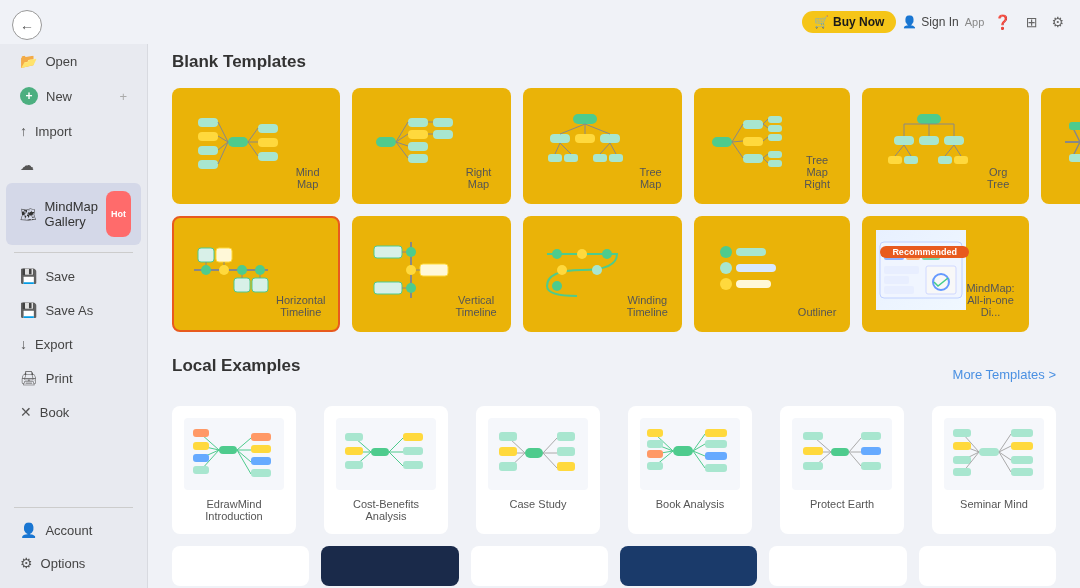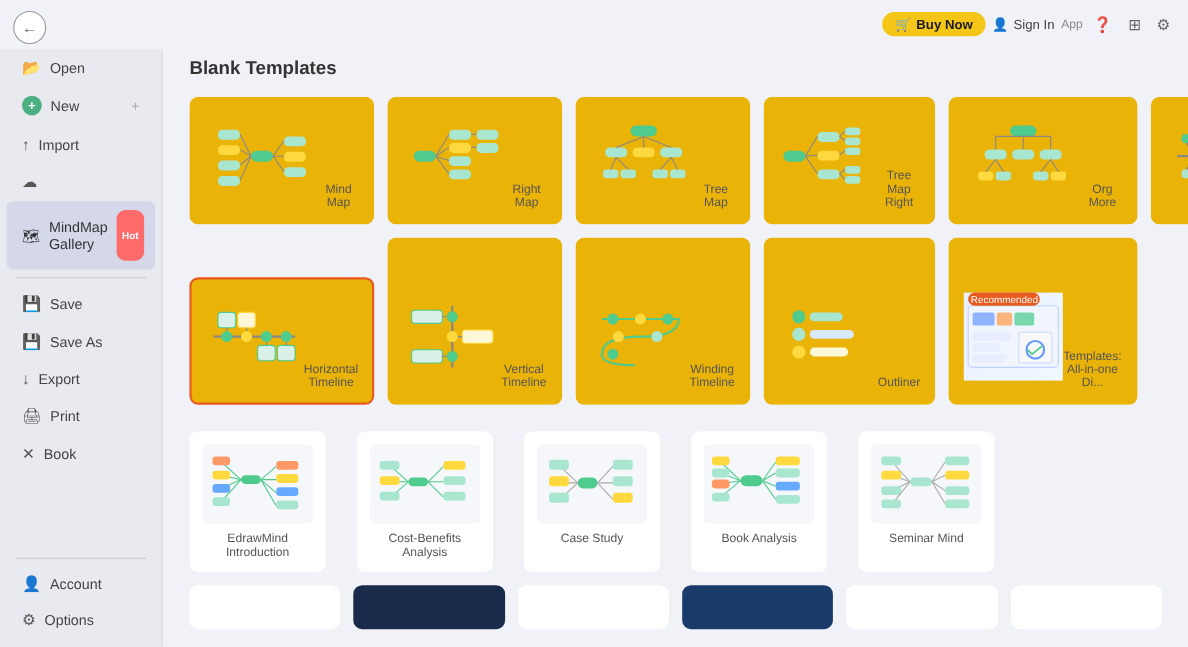--- a/index.html
+++ b/index.html
@@ -186,21 +186,21 @@
       background: #eab308;
       border-radius: 8px;
       padding: 12px;
       display: flex;
       flex-direction: row;
       align-items: flex-end;
       cursor: pointer;
       border: 2px solid transparent;
       transition: border-color 0.15s;
     }
-    .template-card.selected { border-color: #e85a1e; border-width: 2.5px; margin-top: 36px; }
+    .template-card.selected { border-color: #e85a1e; border-width: 2.5px; }
 
     .template-preview {
       width: 100%;
       height: 80px;
       display: flex;
       align-items: center;
       justify-content: center;
       margin-bottom: 8px;
     }
     .template-label {
@@ -254,28 +254,28 @@
       overflow: hidden;
     }
     .example-label {
       font-size: 11px;
       color: #555;
       text-align: center;
     }
 
     .recommended-badge {
       position: absolute;
-      top: 0;
+      top: 16px;
       left: 4px;
       background: #e85a1e;
       color: white;
       font-size: 9px;
-      padding: 1px 2px;
+      padding: 1px 12px;
       border-radius: 8px;
-      font-weight: normal;
+      font-weight: bold;
     }
     .edrawmax-card { position: relative; }
     .edrawmax-preview {
       background: linear-gradient(135deg, #e8f0ff 0%, #f0f8ff 100%);
     }
 
     
     .bottom-partial {
       display: grid;
       grid-template-columns: repeat(6, 1fr);
@@ -479,21 +479,21 @@
           <line x1="45" y1="14" x2="45" y2="26" stroke="#888" stroke-width="1"></line>
           <line x1="20" y1="14" x2="70" y2="14" stroke="#888" stroke-width="1"></line>
           <line x1="20" y1="14" x2="20" y2="26" stroke="#888" stroke-width="1"></line>
           <line x1="70" y1="14" x2="70" y2="26" stroke="#888" stroke-width="1"></line>
           <line x1="20" y1="35" x2="11" y2="46" stroke="#888" stroke-width="1"></line>
           <line x1="20" y1="35" x2="27" y2="46" stroke="#888" stroke-width="1"></line>
           <line x1="70" y1="35" x2="61" y2="46" stroke="#888" stroke-width="1"></line>
           <line x1="70" y1="35" x2="77" y2="46" stroke="#888" stroke-width="1"></line>
         </svg>
       </div>
-      <span class="template-label">Org More</span>
+      <span class="template-label">Org Tree</span>
     </div>
 
     <div class="template-card">
       <div class="template-preview">
         <svg viewBox="0 0 90 64" class="preview">
           <line x1="10" y1="32" x2="72" y2="32" stroke="#888" stroke-width="2"></line>
           <polygon points="72,28 82,32 72,36" fill="#ffa500"></polygon>
           <line x1="25" y1="32" x2="18" y2="18" stroke="#888" stroke-width="1.5"></line>
           <line x1="40" y1="32" x2="33" y2="18" stroke="#888" stroke-width="1.5"></line>
           <line x1="55" y1="32" x2="48" y2="18" stroke="#888" stroke-width="1.5"></line>
@@ -588,25 +588,29 @@
           <rect x="30" y="10" width="14" height="12" rx="2" fill="#ff9944" opacity="0.7"></rect>
           <rect x="46" y="10" width="18" height="12" rx="2" fill="#44cc88" opacity="0.7"></rect>
           <rect x="8" y="28" width="35" height="8" rx="2" fill="#e8eeff"></rect>
           <rect x="8" y="38" width="25" height="8" rx="2" fill="#e8eeff"></rect>
           <rect x="8" y="48" width="30" height="8" rx="2" fill="#e8eeff"></rect>
           <rect x="50" y="28" width="30" height="28" rx="2" fill="#f8f8f8" stroke="#d0d8ff" stroke-width="1"></rect>
           <circle cx="65" cy="44" r="8" fill="none" stroke="#6699ff" stroke-width="2"></circle>
           <path d="M 58 44 L 62 48 L 72 40" stroke="#44cc88" stroke-width="1.5" fill="none"></path>
         </svg>
       </div>
-      <span class="template-label">Templates: All-in-one Di...</span>
-    </div>
-
-  </div>
-
+      <span class="template-label">MindMap: All-in-one Di...</span>
+    </div>
+
+  </div>
+
+  <div class="local-section-header">
+    <h2 class="section-title">Local Examples</h2>
+    <a class="more-templates-link">More Templates &gt;</a>
+  </div>
 
   <div class="examples-grid">
 
     <div class="example-card">
       <div class="example-preview">
         <svg viewBox="0 0 90 60" style="width:90px;height:60px;">
           <rect x="30" y="22" width="18" height="8" rx="4" fill="#4ecb8d"></rect>
           <line x1="30" y1="26" x2="12" y2="10" stroke="#4ecb8d" stroke-width="1"></line>
           <rect x="4" y="5" width="16" height="8" rx="3" fill="#ff9966"></rect>
           <line x1="30" y1="26" x2="12" y2="22" stroke="#4ecb8d" stroke-width="1"></line>
@@ -688,20 +692,40 @@
           <rect x="60" y="16" width="22" height="8" rx="3" fill="#a8e6cf"></rect>
           <line x1="48" y1="27" x2="60" y2="32" stroke="#4ecb8d" stroke-width="1"></line>
           <rect x="60" y="28" width="22" height="8" rx="3" fill="#66aaff"></rect>
           <line x1="48" y1="27" x2="60" y2="44" stroke="#4ecb8d" stroke-width="1"></line>
           <rect x="60" y="40" width="22" height="8" rx="3" fill="#a8e6cf"></rect>
         </svg>
       </div>
       <span class="example-label">Book Analysis</span>
     </div>
 
+    <div class="example-card">
+      <div class="example-preview">
+        <svg viewBox="0 0 90 60" style="width:90px;height:60px;">
+          <rect x="34" y="24" width="18" height="8" rx="4" fill="#4ecb8d"></rect>
+          <line x1="34" y1="28" x2="18" y2="14" stroke="#aaa" stroke-width="1"></line>
+          <rect x="6" y="8" width="20" height="8" rx="3" fill="#a8e6cf"></rect>
+          <line x1="34" y1="28" x2="18" y2="28" stroke="#aaa" stroke-width="1"></line>
+          <rect x="6" y="23" width="20" height="8" rx="3" fill="#ffd93d"></rect>
+          <line x1="34" y1="28" x2="18" y2="42" stroke="#aaa" stroke-width="1"></line>
+          <rect x="6" y="38" width="20" height="8" rx="3" fill="#a8e6cf"></rect>
+          <line x1="52" y1="28" x2="64" y2="14" stroke="#aaa" stroke-width="1"></line>
+          <rect x="64" y="8" width="20" height="8" rx="3" fill="#a8e6cf"></rect>
+          <line x1="52" y1="28" x2="64" y2="28" stroke="#aaa" stroke-width="1"></line>
+          <rect x="64" y="23" width="20" height="8" rx="3" fill="#66aaff"></rect>
+          <line x1="52" y1="28" x2="64" y2="42" stroke="#aaa" stroke-width="1"></line>
+          <rect x="64" y="38" width="20" height="8" rx="3" fill="#a8e6cf"></rect>
+        </svg>
+      </div>
+      <span class="example-label">Protect Earth</span>
+    </div>
 
     <div class="example-card">
       <div class="example-preview">
         <svg viewBox="0 0 90 60" style="width:90px;height:60px;">
           <rect x="30" y="24" width="20" height="8" rx="4" fill="#a8e6cf"></rect>
           <line x1="30" y1="28" x2="14" y2="10" stroke="#aaa" stroke-width="1"></line>
           <rect x="4" y="5" width="18" height="8" rx="3" fill="#a8e6cf"></rect>
           <line x1="30" y1="28" x2="14" y2="22" stroke="#aaa" stroke-width="1"></line>
           <rect x="4" y="18" width="18" height="8" rx="3" fill="#ffd93d"></rect>
           <line x1="30" y1="28" x2="14" y2="36" stroke="#aaa" stroke-width="1"></line>

